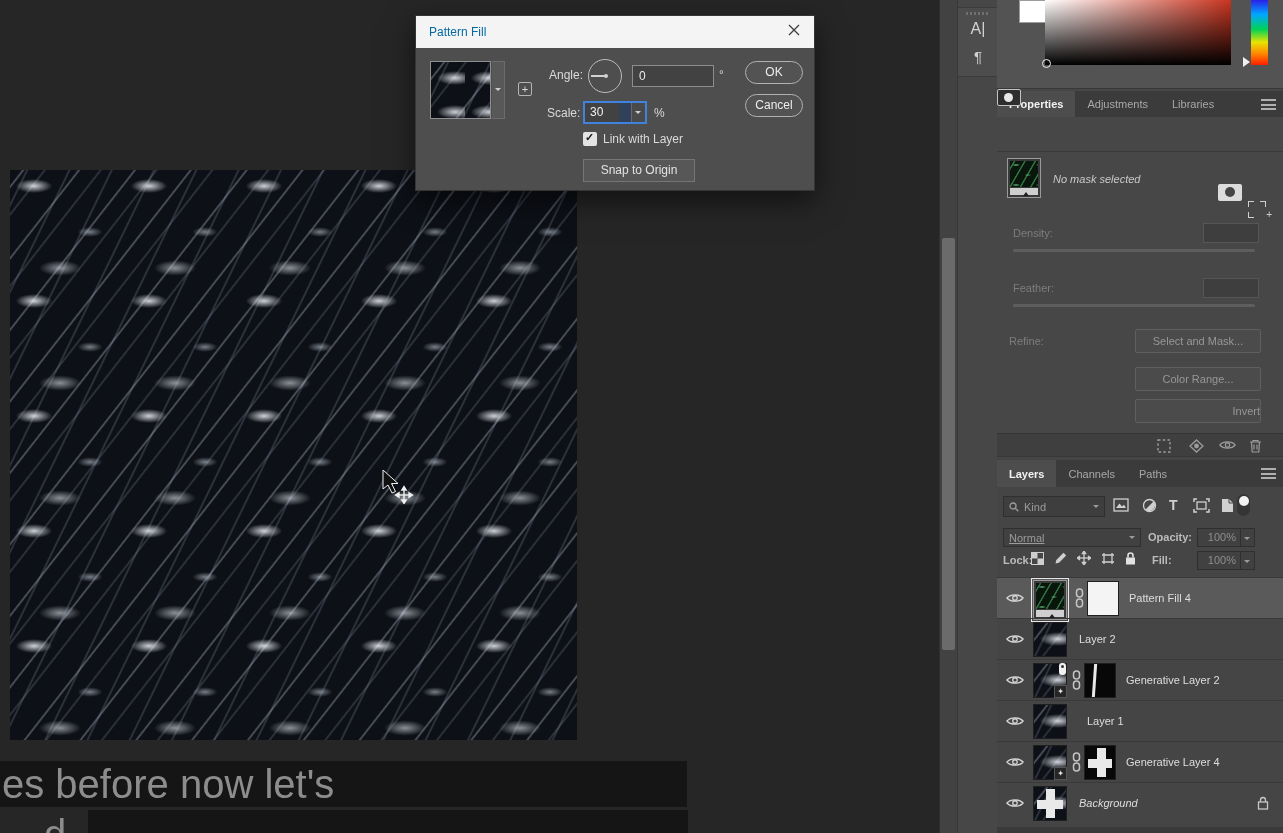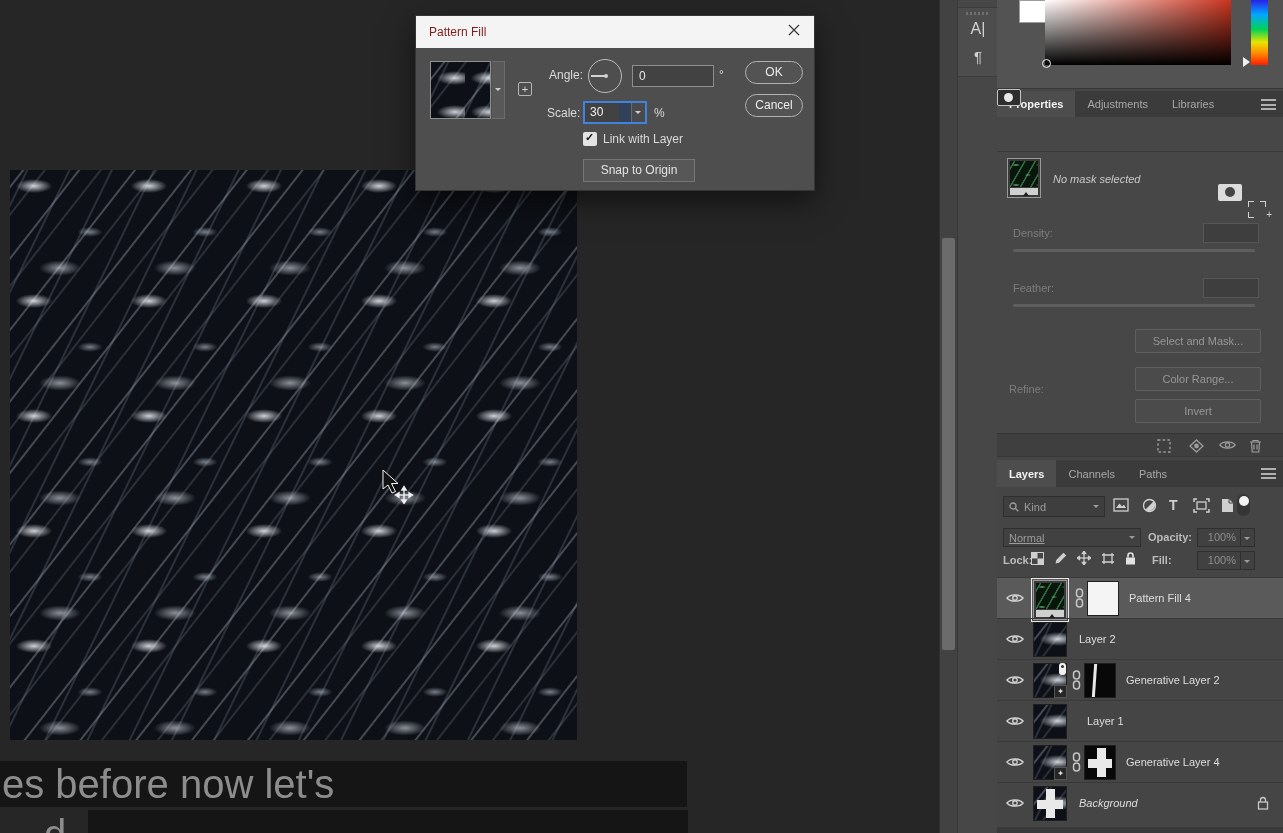--- a/index.html
+++ b/index.html
@@ -24,21 +24,21 @@
     background-image:
       radial-gradient(6px 2px at 6px 4px, rgba(130,235,160,.8), rgba(130,235,160,0) 70%),
       radial-gradient(5px 2px at 18px 14px, rgba(110,215,140,.6), rgba(110,215,140,0) 70%),
       repeating-linear-gradient(120deg, rgba(0,0,0,0) 0 3px, rgba(95,220,130,.45) 3.5px 4.5px, rgba(0,0,0,0) 5px 9px);
     background-size:24px 20px,24px 20px,auto;
   }
 
   
   #dialog{left:415px;top:15px;width:400px;height:176px;background:#4e4e4e;border:1px solid #353535;box-shadow:0 10px 28px rgba(0,0,0,.55);}
   #dialog .titlebar{position:absolute;left:0;top:0;width:100%;height:32px;background:#f4f4f4;display:flex;align-items:center;}
-  #dialog .titlebar .title{margin-left:13px;font-size:12px;color:#7f1d1d;}
+  #dialog .titlebar .title{margin-left:13px;font-size:12px;color:#0369a1;}
   #dialog .closex{position:absolute;right:10px;top:8px;width:16px;height:16px;color:#3c3c3c;font-size:14px;line-height:16px;text-align:center;}
   .swatchwrap{left:14px;top:45px;width:74px;height:58px;}
   .swatch{position:absolute;left:0;top:0;width:61px;height:58px;border:1px solid #8f8f8f;}
   .swatch-dd{position:absolute;left:62px;top:0;width:13px;height:58px;background:#585858;border:1px solid #6c6c6c;border-left:none;}
   .swatch-dd:after{content:"";position:absolute;left:3px;top:26px;border:3.5px solid transparent;border-top-color:#cfcfcf;}
   .newpat{left:102px;top:66px;width:14px;height:14px;border:1px solid #b5b5b5;border-radius:2px;color:#d8d8d8;font-size:11px;line-height:12px;text-align:center;}
   .dlabel{font-size:12px;color:#dadada;}
   .dial{left:172px;top:43px;width:34px;height:34px;border:1.5px solid #bcbcbc;border-radius:50%;}
   .dial .needle{position:absolute;left:2px;top:15px;width:14px;height:2px;background:#d2d2d2;}
   .dial .dot{position:absolute;left:15px;top:14px;width:4px;height:4px;border-radius:50%;background:#d2d2d2;}
@@ -265,24 +265,24 @@
       </div>
 
       <span class="abs dimlabel" style="left:16px;top:138px;">Density:</span>
       <div class="abs valuebox" style="left:206px;top:134px;"></div>
       <div class="abs slidertrack" style="left:16px;top:160px;width:242px;"></div>
 
       <span class="abs dimlabel" style="left:16px;top:193px;">Feather:</span>
       <div class="abs valuebox" style="left:206px;top:189px;"></div>
       <div class="abs slidertrack" style="left:16px;top:215px;width:242px;"></div>
 
-      <span class="abs dimlabel" style="left:12px;top:246px;margin-top:48px;">Refine:</span>
+      <span class="abs dimlabel" style="left:12px;top:246px;">Refine:</span>
       <div class="abs refinebtn" style="top:240px;">Select and Mask...</div>
       <div class="abs refinebtn" style="top:278px;">Color Range...</div>
-      <div class="abs refinebtn" style="top:310px;">Invert</div>
+      <div class="abs refinebtn" style="top:310px;text-align:right;">Invert</div>
 
       <div class="abs" id="propsfooter">
         <span class="ficon" style="left:160px;">
           <svg width="14" height="14" viewBox="0 0 14 14">
               <rect x="1" y="1" width="12" height="12" fill="none" stroke="#9c9c9c" stroke-width="1.4" stroke-dasharray="2.5 2.2"></rect>
             </svg>
         </span>
         <span class="ficon" style="left:192px;">
           <svg width="15" height="14" viewBox="0 0 15 14">
               <path d="M7.5 1 L14 7 L7.5 13 L1 7 Z" fill="none" stroke="#9c9c9c" stroke-width="1.3"></path>

